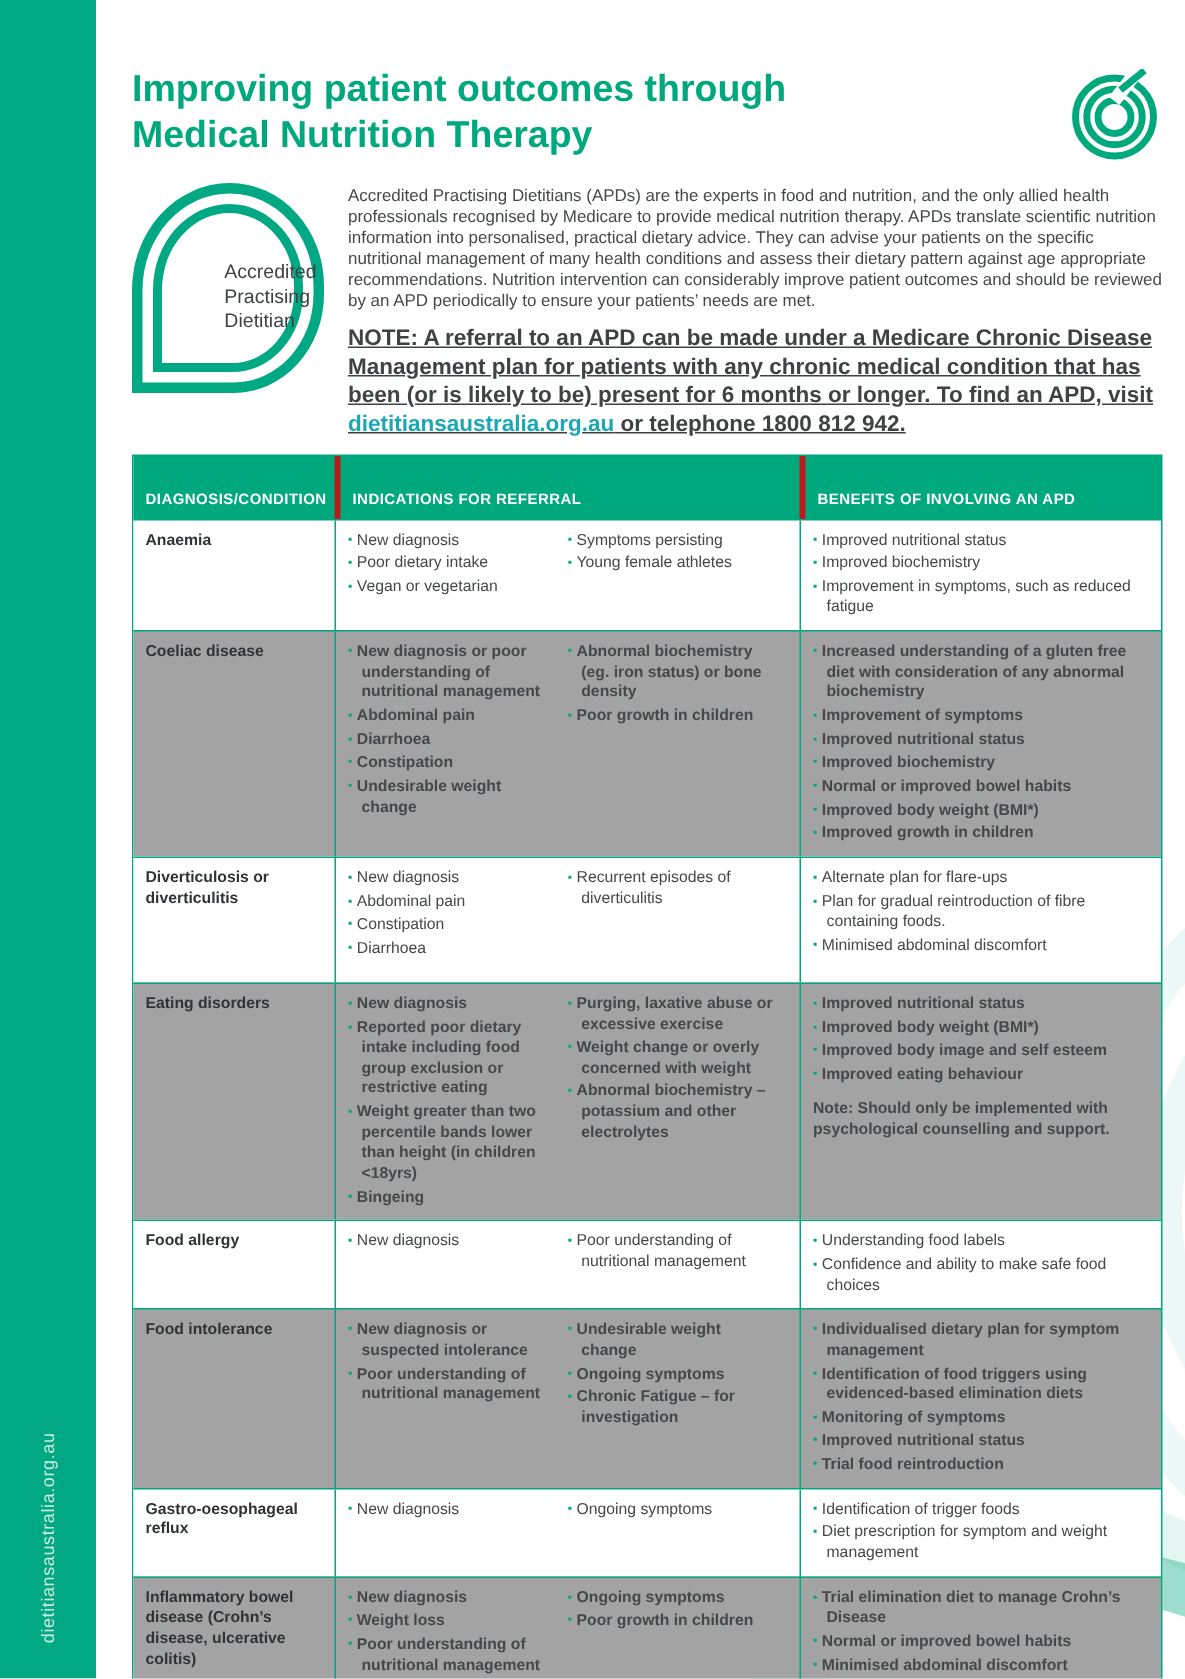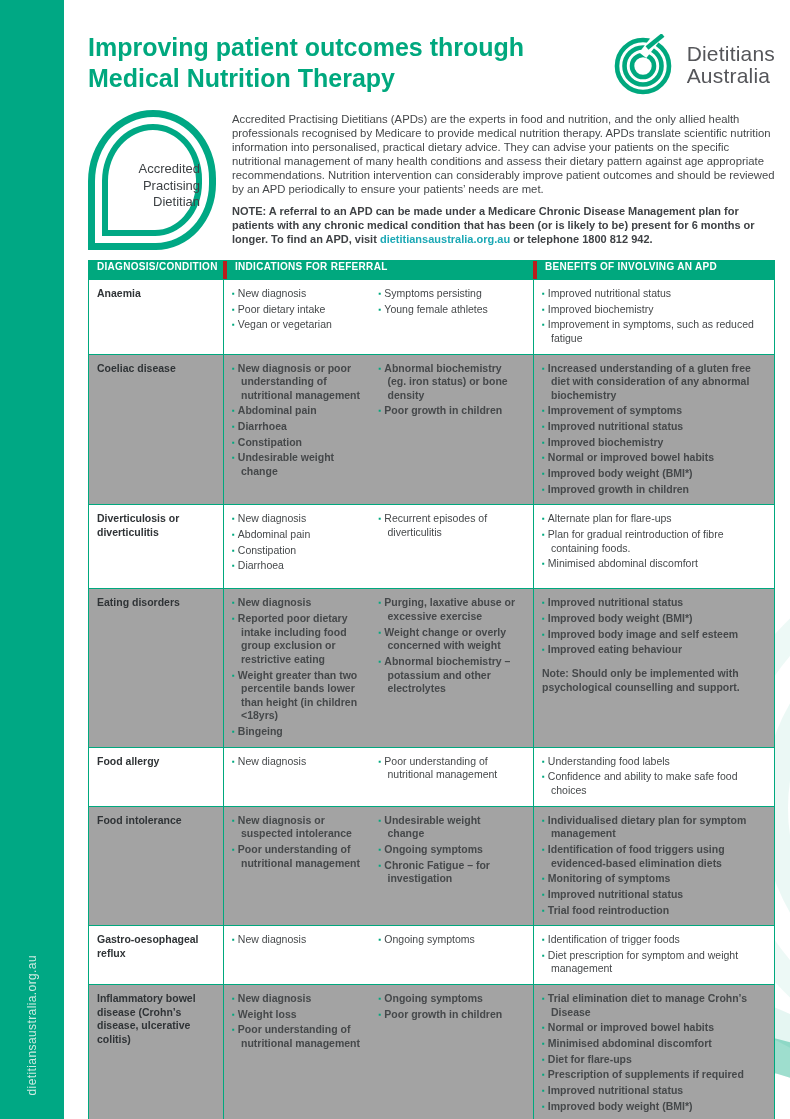--- a/index.html
+++ b/index.html
@@ -22,53 +22,53 @@
     background:#00A884; z-index:3;
   }
   .sidebar-url {
     position:absolute; bottom:24px; left:50%; transform:translateX(-50%) rotate(180deg);
     writing-mode:vertical-rl; font-size:12px; letter-spacing:.4px; color:#cdeae1;
   }
 
   
   .main { position:absolute; left:88px; top:0; width:687px; z-index:1; }
 
-  .header-row { display:flex; align-items:flex-start; margin-top:32px; }
+  .header-row { display:flex; align-items:flex-start; margin-top:44px; }
   .page-title { font-size:25px; line-height:1.24; font-weight:bold; color:#00A87E; }
   .brand { margin-left:auto; display:flex; align-items:center; gap:12px; padding-top:2px; }
   .brand-name { font-size:21px; line-height:1.06; color:#55565a; letter-spacing:.2px; }
 
   .intro-row { display:flex; gap:16px; margin-top:14px; }
 
   
   .badge { position:relative; width:128px; height:140px; flex:0 0 128px; }
   .badge-outer {
     position:absolute; inset:0;
     border:7px solid #00A884; border-radius:52% 50% 48% 0;
   }
   .badge-inner {
     position:absolute; left:14px; top:14px; right:14px; bottom:14px;
     border:6px solid #00A884; border-radius:52% 50% 48% 0;
   }
   .badge-text {
-    position:absolute; right:16px; top:50%; transform:translateY(-38%);
-    text-align:right; font-size:13px; line-height:1.28; color:#3e4245; z-index:1;
+    position:absolute; right:5px; top:50%; transform:translateY(-38%);
+    text-align:left; font-size:13px; line-height:1.28; color:#3e4245; z-index:1;
   }
 
   .intro-text { flex:1; padding-top:2px; }
   .intro-para { font-size:11.3px; line-height:1.24; color:#45484a; }
-  .intro-note { margin-top:9px; font-size:11px; line-height:1.26; font-weight:bold; color:#3f4245; }
+  .intro-note { margin-top:9px; font-size:15px; line-height:1.26; font-weight:bold; color:#3f4245;text-decoration:underline; }
   .intro-note a { color:#1ba8b5; text-decoration:none; font-weight:bold; }
 
   
   .tbl { margin-top:10px; width:687px; border:1px solid #00A87E; background:#fff; }
   .thead { display:grid; grid-template-columns:134px 310px 243px; background:#00A87E; }
   .hcell {
     color:#ffffff; font-weight:bold; font-size:10px; letter-spacing:.3px;
-    padding:0 8px 7px 8px;
+    padding:24px 8px 7px 8px;
   }
   .hcell + .hcell { border-left:4px solid #b91c1c; }
 
   .trow { display:grid; grid-template-columns:134px 310px 243px; border-top:1px solid #00A87E; background:#ffffff; }
   .trow.shaded { background:#a3a3a3;font-weight:bold; }
   .cell { padding:7px 8px 6px 8px; font-size:10.5px; line-height:1.3; }
   .cell + .cell { border-left:1px solid #00A87E; }
   .cond b { color:#2f3336; font-size:10.5px; line-height:1.3; }
   .inds { display:flex; }
   .inds ul { width:50%; padding-right:8px; }
@@ -115,24 +115,20 @@
     <div class="brand">
       <svg class="spiral" viewBox="0 0 62 62">
         <g fill="none" stroke="#00A87E" stroke-width="4.6">
           <circle cx="30" cy="32" r="26"></circle>
           <circle cx="30" cy="32" r="18.5"></circle>
           <circle cx="30" cy="32" r="11"></circle>
         </g>
         <rect x="36" y="-4" width="9" height="30" fill="#ffffff" transform="rotate(38 42 8)"></rect>
         <line x1="34" y1="14" x2="50" y2="1" stroke="#00A87E" stroke-width="4.6"></line>
       </svg>
-      <div class="brand-name">
-        <span>Dietitians</span><br>
-        <span>Australia</span>
-      </div>
     </div>
   </div>
 
   <div class="intro-row">
     <div class="badge">
       <div class="badge-outer"></div>
       <div class="badge-inner"></div>
       <div class="badge-text">
         <span>Accredited</span><br>
         <span>Practising</span><br>

